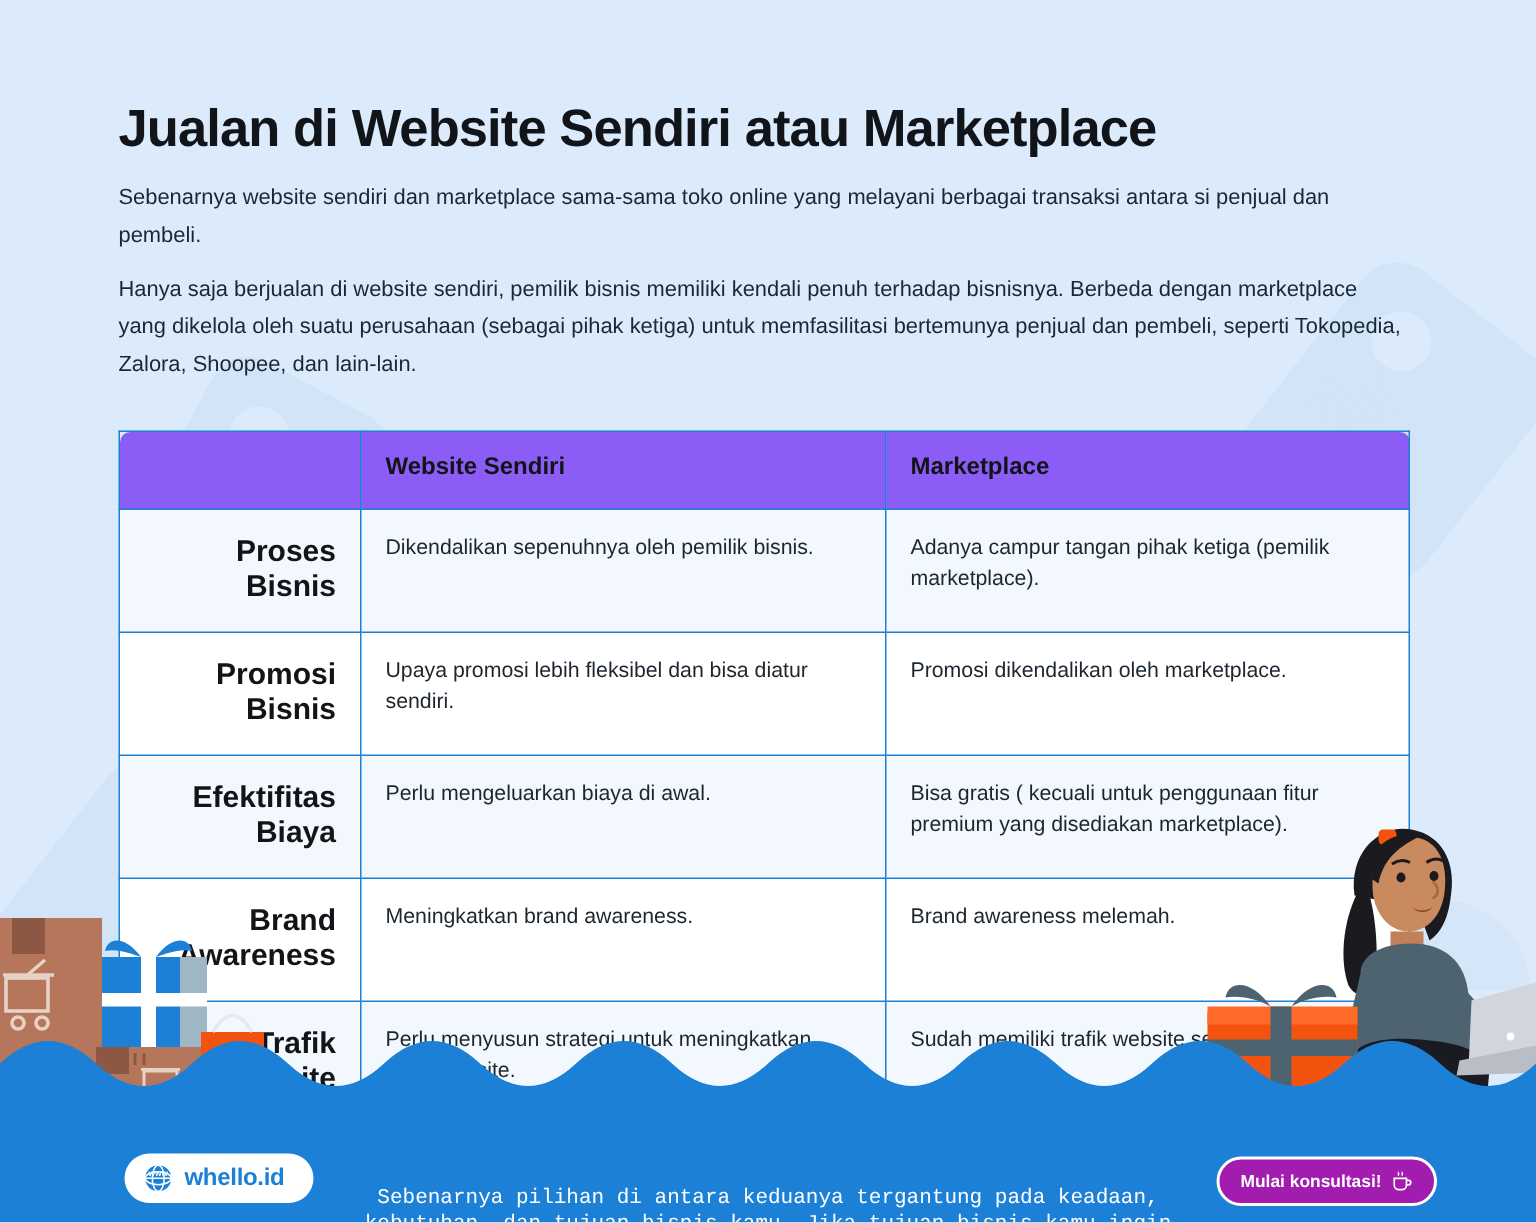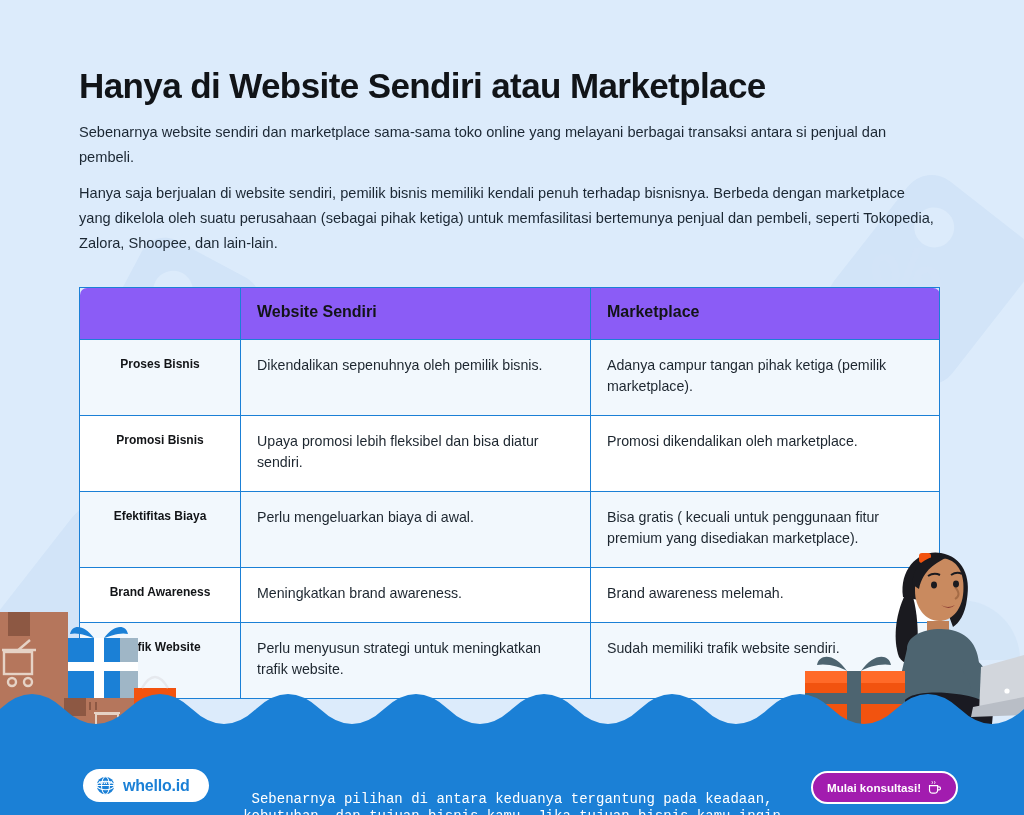--- a/index.html
+++ b/index.html
@@ -118,24 +118,24 @@
     font-size: 16px;
     font-weight: 800;
     color: #121417;
     text-align: left;
     background: #ffffff;
   }
   thead th.blank { border-top-left-radius: 7px; }
   thead th.last  { border-top-right-radius: 7px; }
 
   tbody th.rowhead {
-    font-size: 12px;
+    font-size: 20px;
     font-weight: 800;
     color: #121417;
-    text-align: center;
+    text-align: right;
     padding-top: 17px;
   }
 
   tbody td {
     font-size: 14.2px;
     line-height: 21px;
     color: #1d262f;
     margin-left: 20px;
   }
 
@@ -237,21 +237,21 @@
   </div>
 
   <div class="wm wm-tag" id="wm-midleft">
     <div class="hole"></div>
   </div>
   <div class="wm-pct" style="top:285px; left:130px; font-size:64px;">%</div>
 
   <div id="wm-cloud" class="wm"></div>
 
   <div class="content">
-    <div class="title">Hanya di Website Sendiri atau Marketplace</div>
+    <div class="title">Jualan di Website Sendiri atau Marketplace</div>
     <div class="para" id="para-1">Sebenarnya website sendiri dan marketplace sama-sama toko online yang melayani berbagai transaksi antara si penjual dan pembeli.</div>
     <div class="para" id="para-2">Hanya saja berjualan di website sendiri, pemilik bisnis memiliki kendali penuh terhadap bisnisnya. Berbeda dengan marketplace yang dikelola oleh suatu perusahaan (sebagai pihak ketiga) untuk memfasilitasi bertemunya penjual dan pembeli, seperti Tokopedia, Zalora, Shoopee, dan lain-lain.</div>
   </div>
 
   <div class="table-wrap">
     <table class="cmp">
       <colgroup>
         <col class="c1">
           <col class="c2">
           <col class="c3">

